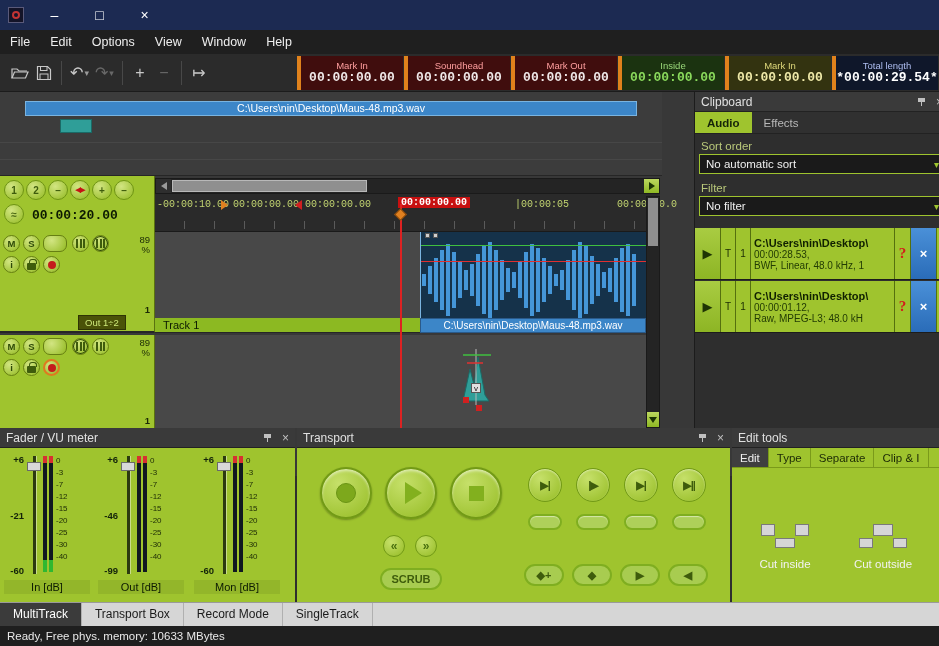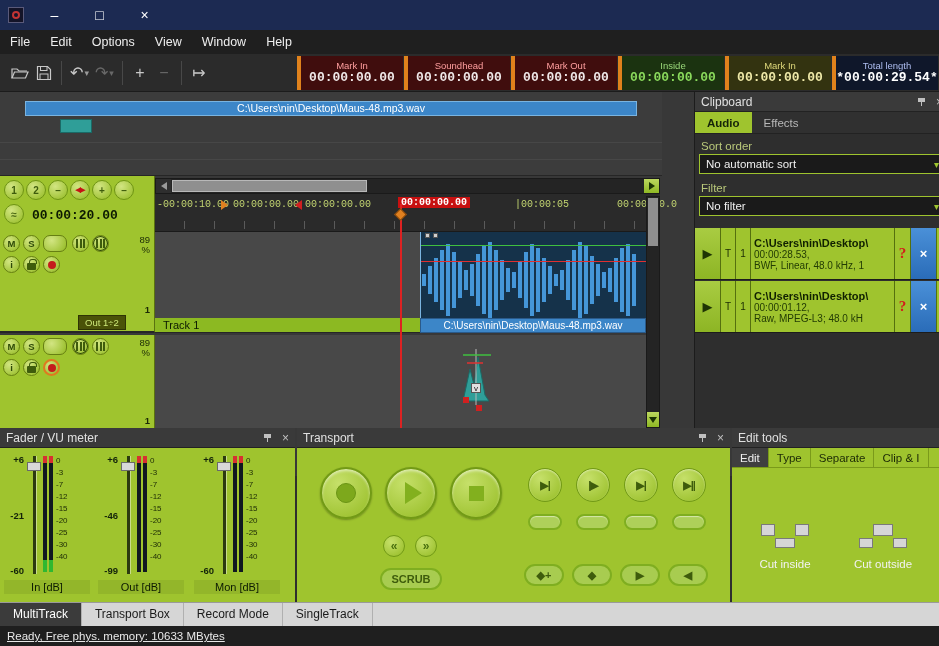--- a/index.html
+++ b/index.html
@@ -141,21 +141,21 @@
   .cutbtn{position:absolute;top:56px;width:78px;text-align:center;}
   .cuticon{position:relative;width:48px;height:26px;margin:0 auto 8px;}
   .cuticon div{position:absolute;background:#d6d6d6;border:1px solid #7a7a7a;}
   .cutlabel{font-size:11.5px;color:#f2f2f2;}
 
   
   .tabbar{position:absolute;top:602px;left:0;width:939px;height:24px;background:#d6d6d6;display:flex;border-top:1px solid #9a9a9a;}
   .btab{padding:0 13px;line-height:23px;font-size:12px;color:#1a1a1a;border-right:1px solid #b0b0b0;}
   .btab.active{background:#3b3b3b;color:#fff;}
   .statusbar{position:absolute;top:626px;left:0;width:939px;height:20px;background:#1f1f1f;color:#e8e8e8;font-size:11.5px;display:flex;align-items:center;}
-  .statusbar .sleft{padding:0 7px;text-decoration:underline;}
+  .statusbar .sleft{padding:0 7px;}
   .segs{margin-left:auto;display:flex;height:20px;align-items:center;}
   .segs span{border-left:1px solid #5a5a5a;padding:0 8px;line-height:20px;white-space:nowrap;}
 </style>
 </head>
 <body>
 
 <div class="window">
 
   <div class="titlebar">
     <div class="appicon"></div>

